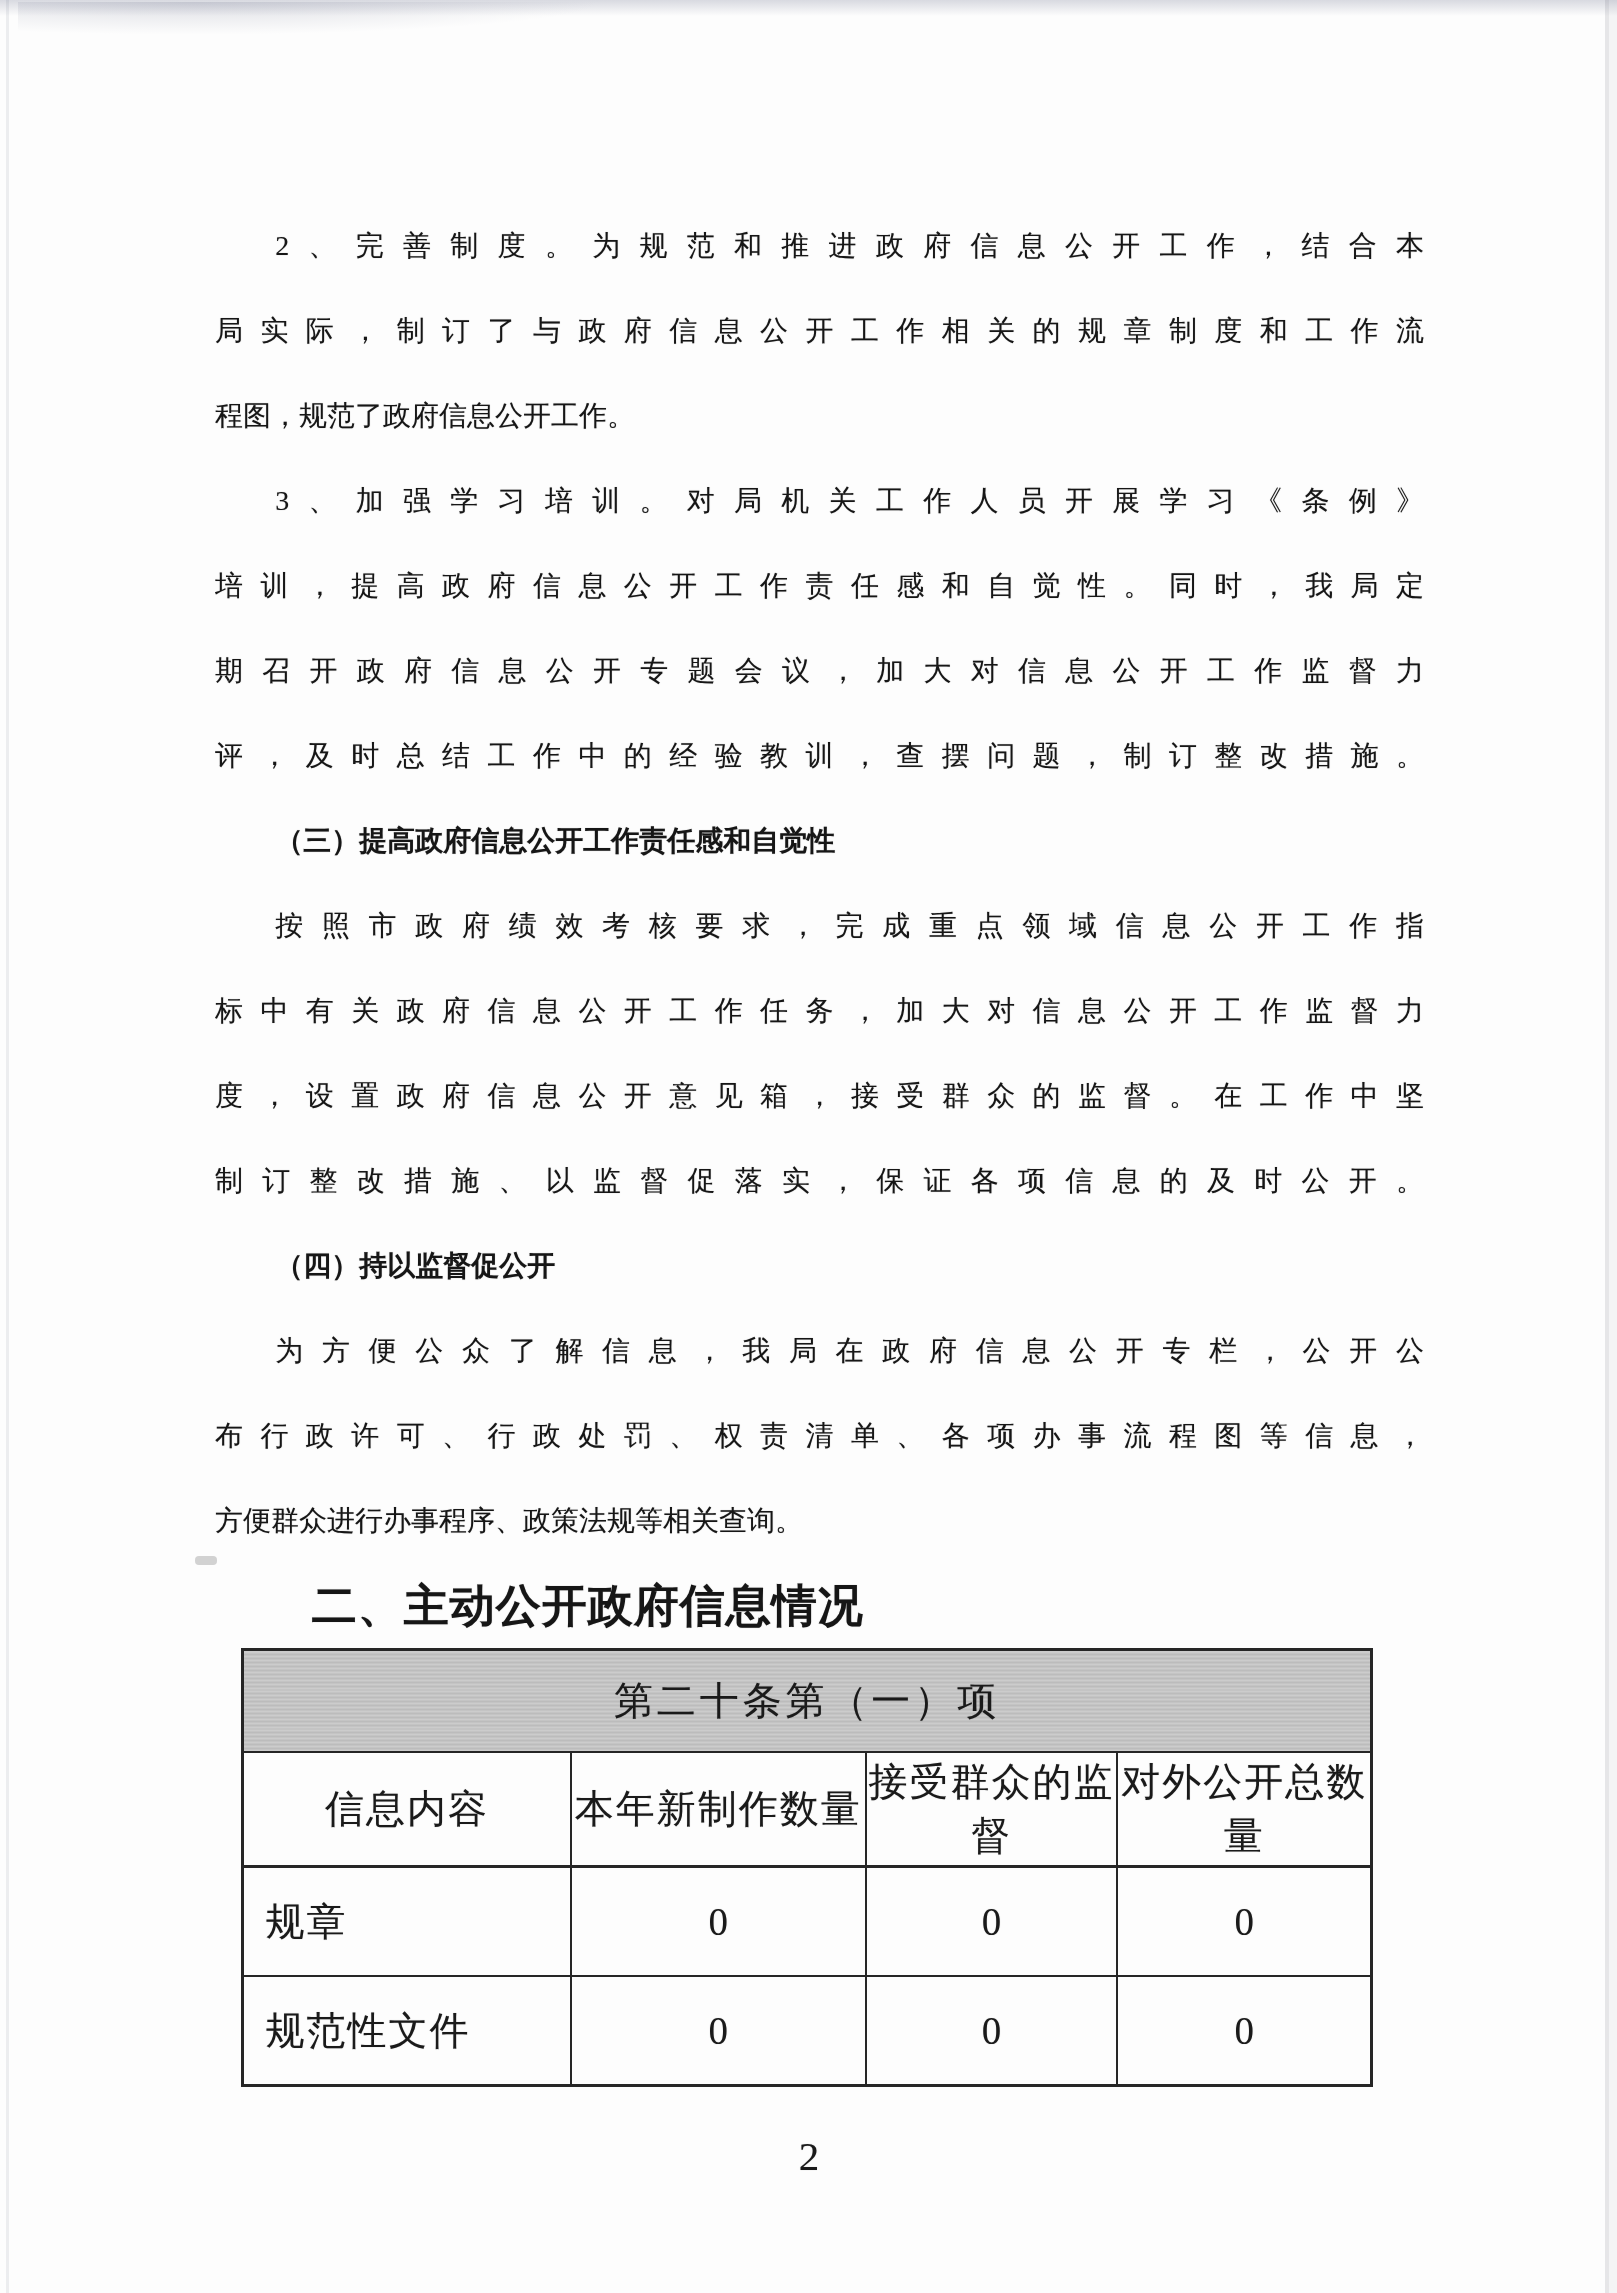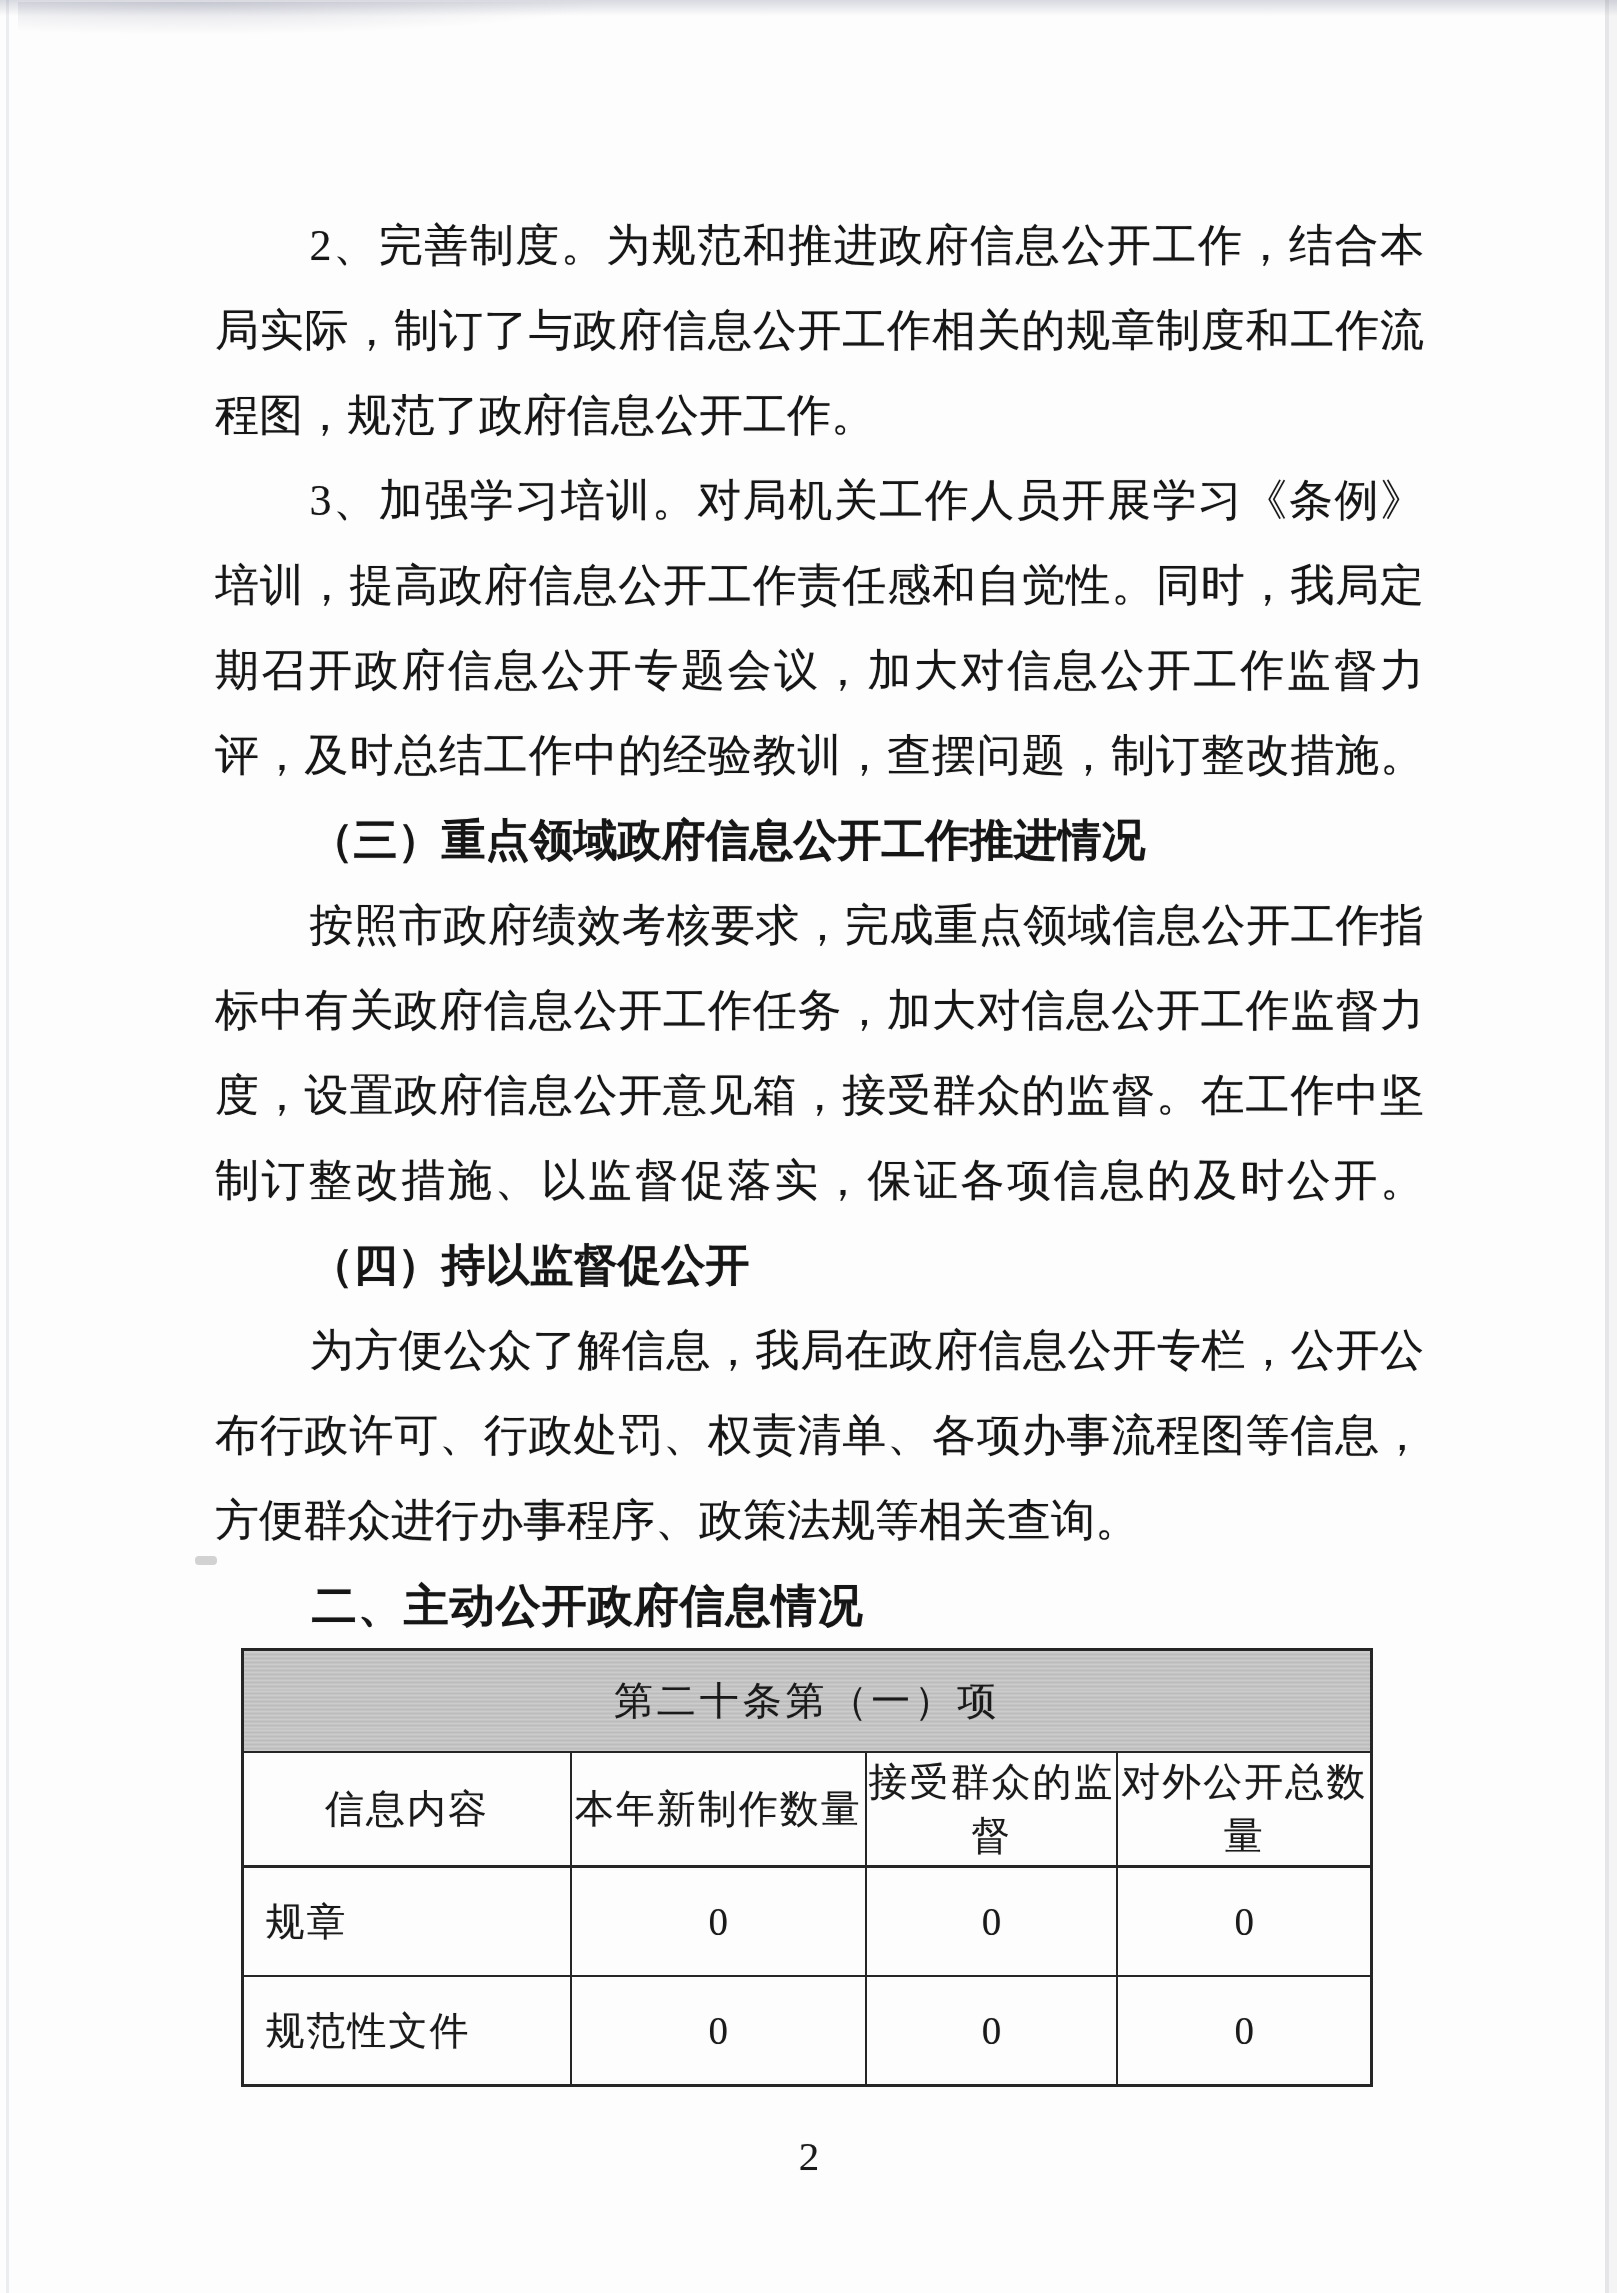--- a/index.html
+++ b/index.html
@@ -46,21 +46,21 @@
   
   .content {
     position: absolute;
     left: 215px;
     top: 203px;
     width: 1209px;
   }
   .line {
     height: 85px;
     line-height: 85px;
-    font-size: 44px;
+    font-size: 28px;
     letter-spacing: 0;
     white-space: normal;
     overflow: hidden;
     text-shadow: 0 0 1px rgba(0,0,0,0.35);
   }
   .jfull {
     text-align: justify;
     text-align-last: justify;
   }
   .indent { text-indent: 2.15em; }
@@ -139,21 +139,21 @@
   <div class="art speck"></div>
 
   <div class="content">
     <div class="line indent jfull">2、完善制度。为规范和推进政府信息公开工作，结合本</div>
     <div class="line jfull">局实际，制订了与政府信息公开工作相关的规章制度和工作流</div>
     <div class="line">程图，规范了政府信息公开工作。</div>
     <div class="line indent jfull">3、加强学习培训。对局机关工作人员开展学习《条例》</div>
     <div class="line jfull">培训，提高政府信息公开工作责任感和自觉性。同时，我局定</div>
     <div class="line jfull">期召开政府信息公开专题会议，加大对信息公开工作监督力</div>
     <div class="line jfull">评，及时总结工作中的经验教训，查摆问题，制订整改措施。</div>
-    <div class="line indent bold">（三）重点领域政府信息公开工作推进情况</div>
+    <div class="line indent bold">（三）提高政府信息公开工作责任感和自觉性</div>
     <div class="line indent jfull">按照市政府绩效考核要求，完成重点领域信息公开工作指</div>
     <div class="line jfull">标中有关政府信息公开工作任务，加大对信息公开工作监督力</div>
     <div class="line jfull">度，设置政府信息公开意见箱，接受群众的监督。在工作中坚</div>
     <div class="line jfull">制订整改措施、以监督促落实，保证各项信息的及时公开。</div>
     <div class="line indent bold">（四）持以监督促公开</div>
     <div class="line indent jfull">为方便公众了解信息，我局在政府信息公开专栏，公开公</div>
     <div class="line jfull">布行政许可、行政处罚、权责清单、各项办事流程图等信息，</div>
     <div class="line">方便群众进行办事程序、政策法规等相关查询。</div>
     <div class="line indent hei">二、主动公开政府信息情况</div>
   </div>

